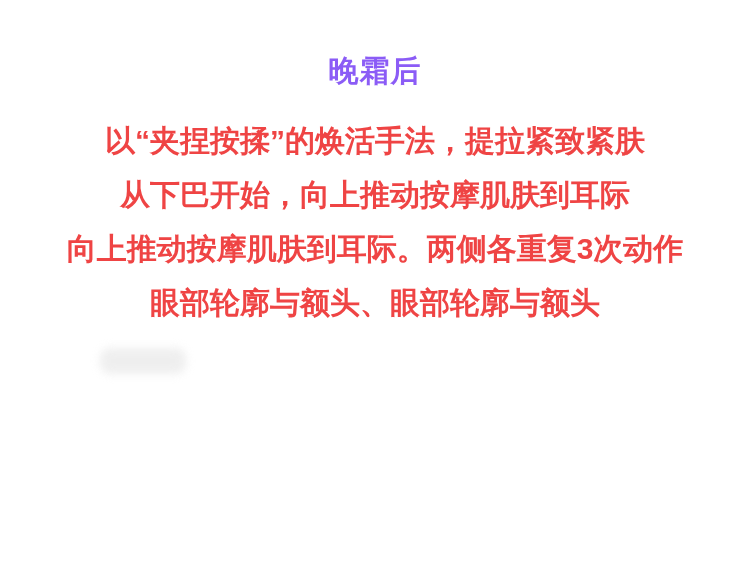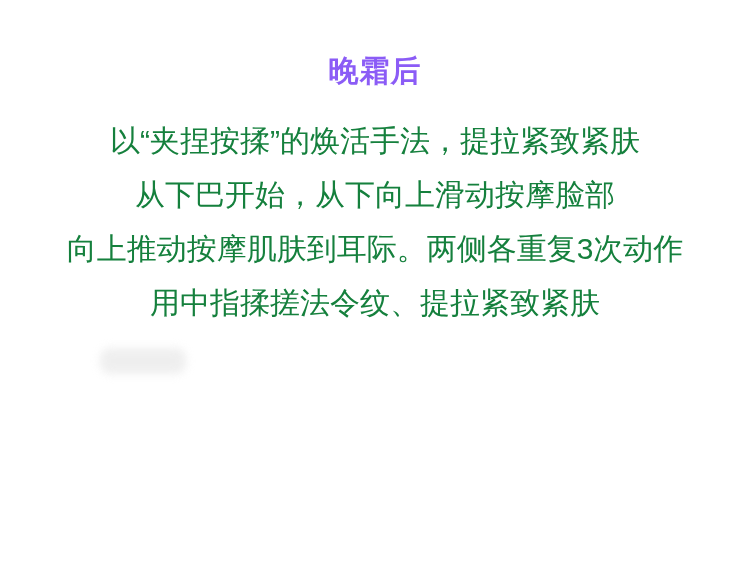--- a/index.html
+++ b/index.html
@@ -32,22 +32,22 @@
     position: absolute;
     top: 114px;
     left: 0;
     width: 750px;
   }
   .line {
     margin: 0;
     text-align: center;
     font-size: 30px;
     line-height: 54px;
-    font-weight: 400;
-    color: #15803d;
+    font-weight: 700;
+    color: #ef4444;
     letter-spacing: 0px;
     white-space: nowrap;
   }
   
   .smudge {
     position: absolute;
     top: 348px;
     left: 100px;
     width: 86px;
     height: 26px;
@@ -61,18 +61,18 @@
 <body>
 
 <div class="page">
 
   <div class="smudge"></div>
 
   <h1 class="title">晚霜后</h1>
 
   <div class="lines">
     <p class="line">以“夹捏按揉”的焕活手法，提拉紧致紧肤</p>
-    <p class="line">从下巴开始，从下向上滑动按摩脸部</p>
+    <p class="line">从下巴开始，向上推动按摩肌肤到耳际</p>
     <p class="line">向上推动按摩肌肤到耳际。两侧各重复3次动作</p>
-    <p class="line">用中指揉搓法令纹、提拉紧致紧肤</p>
+    <p class="line">眼部轮廓与额头、眼部轮廓与额头</p>
   </div>
 
 </div>
 
 </body></html>

